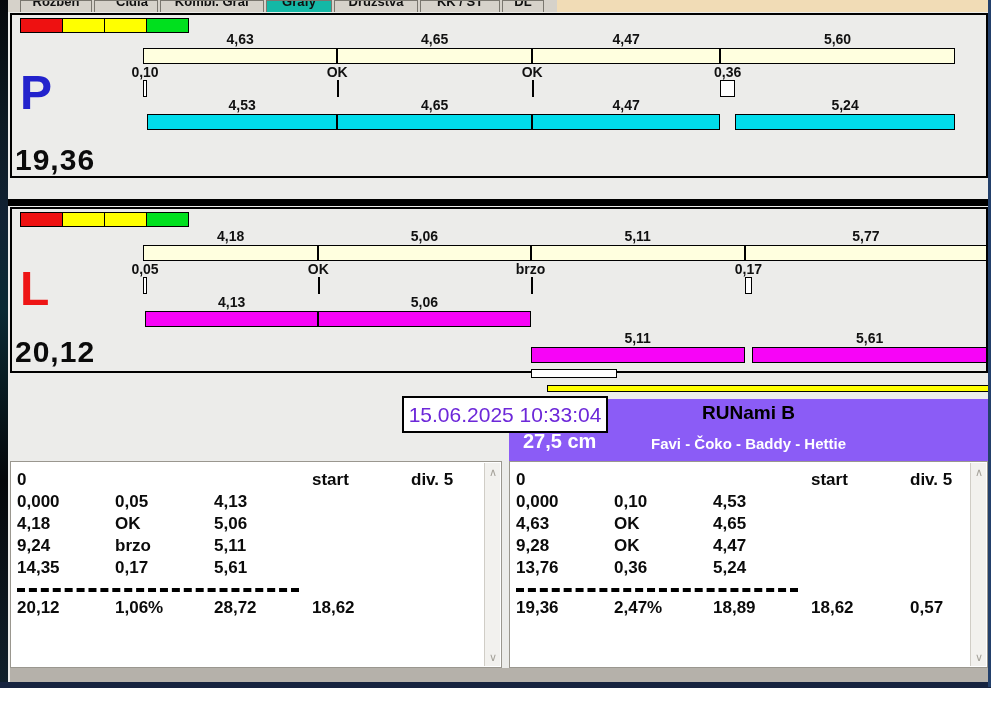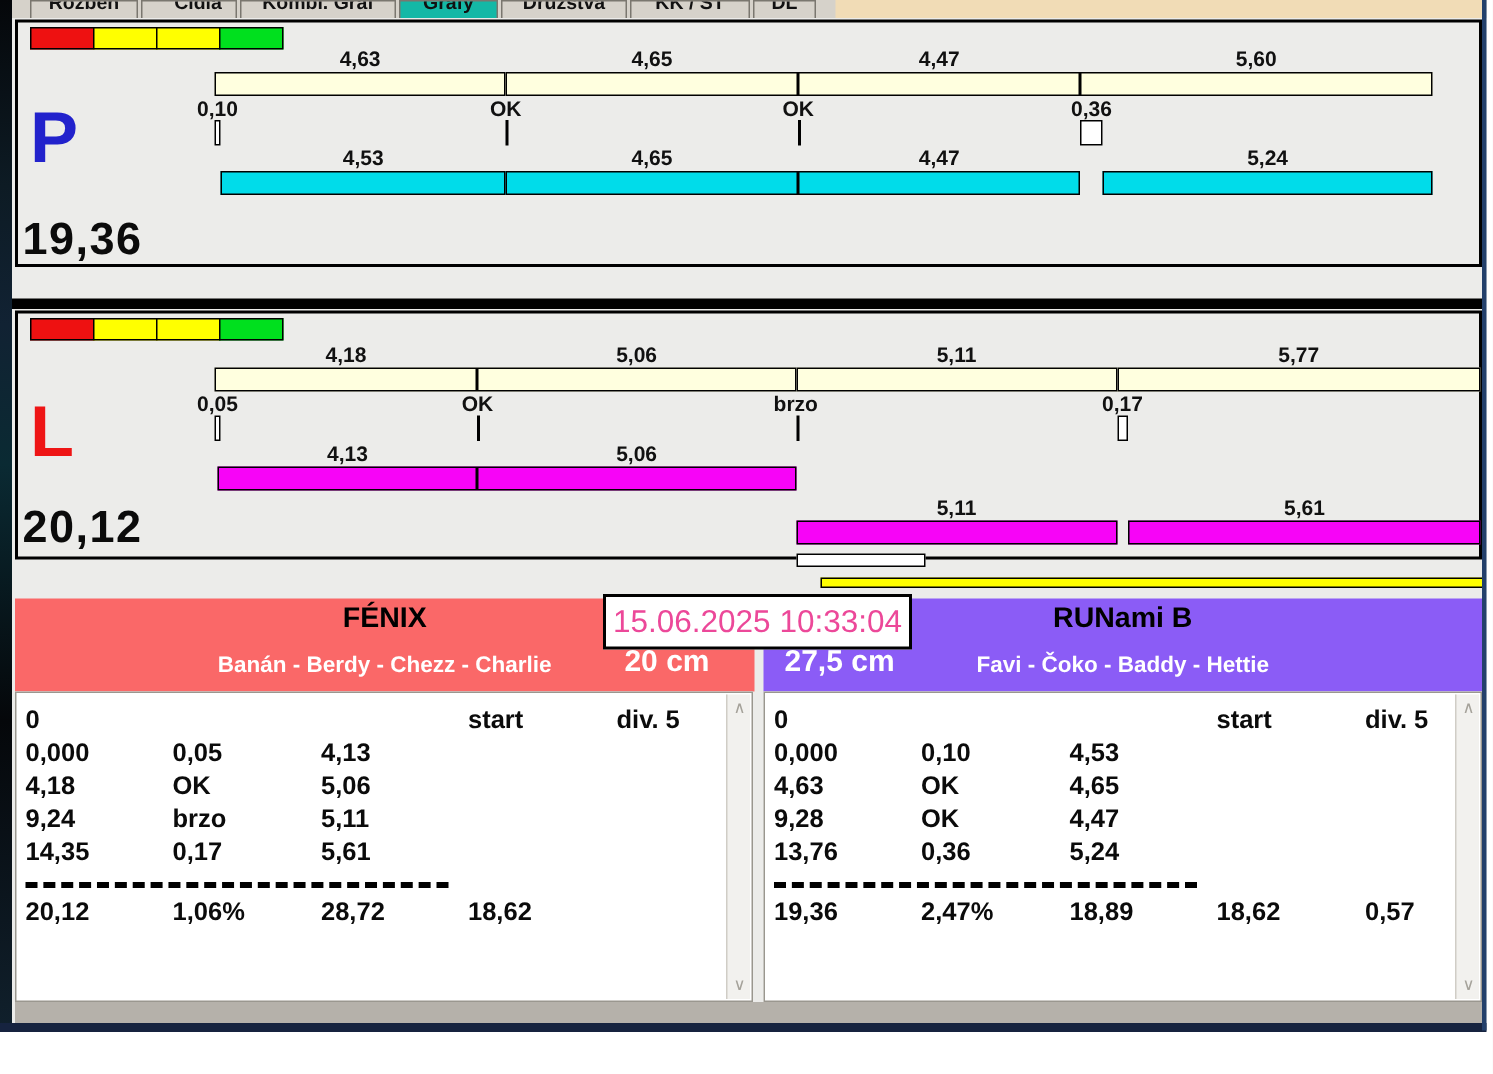--- a/index.html
+++ b/index.html
@@ -34,21 +34,21 @@
   
   .team-header{position:absolute;top:399px;height:62px;}
   .team-header.left{left:10px;width:493px;}
   .team-header.right{left:509px;width:479px;}
   .team-name{position:absolute;left:0;top:3px;width:100%;text-align:center;font-size:19px;font-weight:bold;color:#000;}
   .team-dogs{position:absolute;left:0;top:36px;width:100%;text-align:center;font-size:15px;font-weight:bold;color:#fff;}
   .team-height{position:absolute;top:31px;font-size:20px;font-weight:bold;color:#fff;white-space:nowrap;}
   .team-header.left .team-height{right:30px;}
   .team-header.right .team-height{left:14px;}
   .datetime-box{position:absolute;left:402px;top:396px;width:206px;height:37px;background:#fff;border:2px solid #000;
-    text-align:center;font-size:21px;color:#ec4899;line-height:33px;z-index:6;white-space:nowrap;}
+    text-align:center;font-size:21px;color:#6d28d9;line-height:33px;z-index:6;white-space:nowrap;}
   
   .run-table{position:absolute;top:461px;height:207px;background:#fff;border:1px solid #9a978f;}
   .run-table.left{left:10px;width:492px;}
   .run-table.right{left:509px;width:479px;}
   .cell{position:absolute;font-size:17px;font-weight:bold;color:#0b0b0b;white-space:nowrap;}
   .dashline{position:absolute;left:6px;width:282px;height:0;border-top:4px dashed #000;}
   .vscroll{position:absolute;right:1px;top:1px;width:16px;height:203px;background:#f2f1ee;border-left:1px solid #d0cdc6;}
   .vscroll .ch{position:absolute;left:0;width:16px;text-align:center;font-size:11px;color:#a5a29a;line-height:12px;}
   .gray-strip{position:absolute;left:10px;top:668px;width:978px;height:14px;background:#b5b1aa;}
   .navy-bar{position:absolute;left:0;top:682px;width:991px;height:6px;background:#16233f;}
@@ -151,25 +151,20 @@
       <div class="bar-seg" style="left: 306.309px; width: 212.216px; top: 102px; background: rgb(247, 4, 247);"></div>
       <div class="lane-label" style="left: 585.682px; top: 121px;">5,11</div>
       <div class="bar-seg" style="left: 518.526px; width: 214.313px; top: 138px; background: rgb(247, 4, 247);"></div>
       <div class="lane-label" style="left: 817.61px; top: 121px;">5,61</div>
       <div class="bar-seg" style="left: 739.969px; width: 235.283px; top: 138px; background: rgb(247, 4, 247);"></div>
     </div>
 
   <div class="white-rect"></div>
   <div class="yellow-bar"></div>
 
-  <div class="team-header left" id="hdr-left" style="background: rgb(250, 104, 104);">
-    <div class="team-name">FÉNIX</div>
-    <div class="team-dogs">Banán - Berdy - Chezz - Charlie</div>
-    <div class="team-height">20 cm</div>
-  </div>
   <div class="team-header right" id="hdr-right" style="background: #8b5cf6;">
     <div class="team-name">RUNami B</div>
     <div class="team-dogs">Favi - Čoko - Baddy - Hettie</div>
     <div class="team-height">27,5 cm</div>
   </div>
 
   <div class="datetime-box">15.06.2025 10:33:04</div>
 
   <div class="run-table left" id="table-left">
       <div class="cell" style="left: 6px; top: 8px;">0</div>

